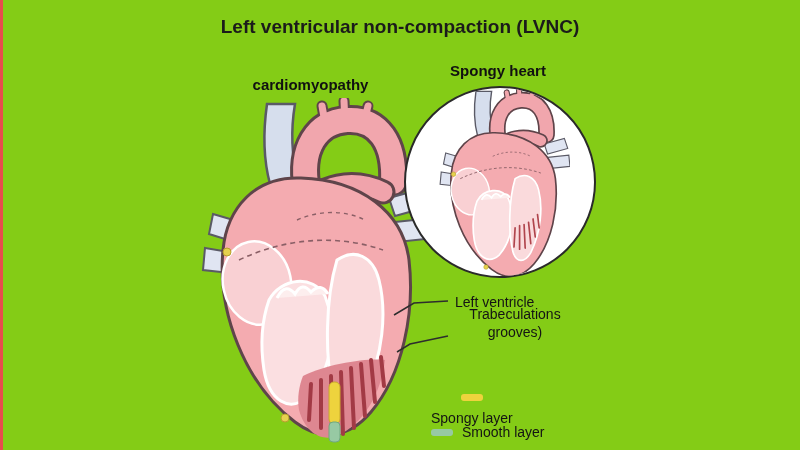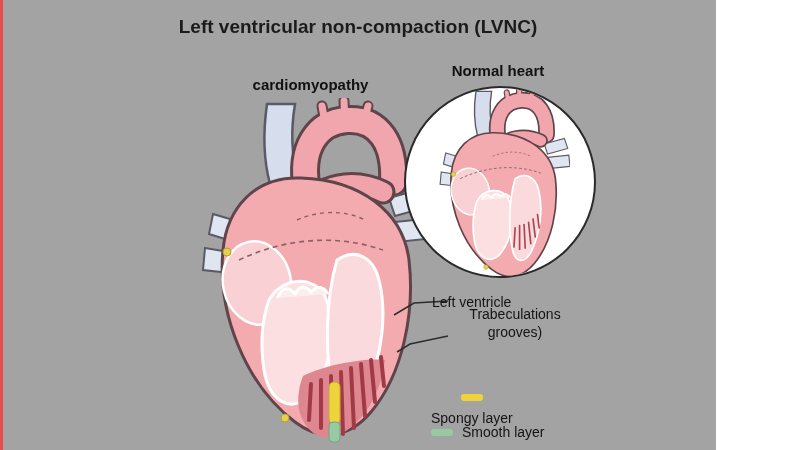--- a/index.html
+++ b/index.html
@@ -1,37 +1,37 @@
 <!DOCTYPE html>
 <html><head>
 <meta charset="utf-8">
 <style>
   * { margin:0; padding:0; box-sizing:border-box; }
   html,body { background:#ffffff; }
   body { font-family:"Liberation Sans", sans-serif; }
-  .canvas { position:relative; width:716px; height:450px; background:#a3a3a3; overflow:hidden; }
+  .canvas { position:relative; width:800px; height:450px; background:#84cc16; overflow:hidden; }
 
   .accent-strip { position:absolute; left:0; top:0; width:3px; height:100%; background:#e84d4d; }
 
   .title { position:absolute; top:16px; left:0; width:100%; text-align:center;
            font-size:19px; font-weight:bold; color:#1b1b1b; }
 
   .fig-label { position:absolute; text-align:center; font-weight:bold; font-size:15px;
                color:#111111; line-height:21px; }
   .lvnc-label   { left:233px; top:74px; width:155px; }
   .normal-label { left:416px; top:60px; width:164px; }
 
   .main-heart { position:absolute; left:185px; top:98px; width:250px; height:352px; }
 
   .inset { position:absolute; left:404px; top:86px; width:192px; height:192px;
            border:2px solid #2a2a2a; border-radius:50%; background:#ffffff; overflow:hidden; }
   .inset svg { position:absolute; left:24px; top:0; width:140px; height:197px; }
 
   .annot { position:absolute; font-size:14px; color:#141414; }
-  .lv-label   { left:432px; top:294px; }
+  .lv-label   { left:455px; top:294px; }
   .trab-label { left:448px; top:305px; width:134px; text-align:center; line-height:18px; }
 
   .legend-item { position:absolute; display:flex; align-items:center; gap:9px; }
   .legend-1 { left:431px; top:394px;flex-direction:column; }
   .legend-2 { left:431px; top:424px;text-align:center; }
   .legend-swatch { width:22px; height:7px; border-radius:3px; background:#ccc; flex:0 0 auto; }
   .legend-label { font-size:14px; color:#141414; }
 
   .lines-overlay { position:absolute; left:0; top:0; width:800px; height:450px; pointer-events:none; }
 </style>
@@ -113,21 +113,21 @@
   </svg>
 
   <div class="accent-strip" style="background-color: rgb(232, 77, 77);"></div>
 
   <div class="title">Left ventricular non-compaction (LVNC)</div>
 
   <div class="fig-label lvnc-label">
     <div>cardiomyopathy</div>
   </div>
 
-  <div class="fig-label normal-label">Normal heart</div>
+  <div class="fig-label normal-label">Spongy heart</div>
 
   <svg class="main-heart" viewBox="0 0 250 352">
     <use href="#heart-base"></use>
     <use href="#trab-lvnc"></use>
   </svg>
 
   <div class="inset">
     <svg viewBox="0 0 250 352">
       <use href="#heart-base"></use>
       <use href="#trab-normal"></use>

